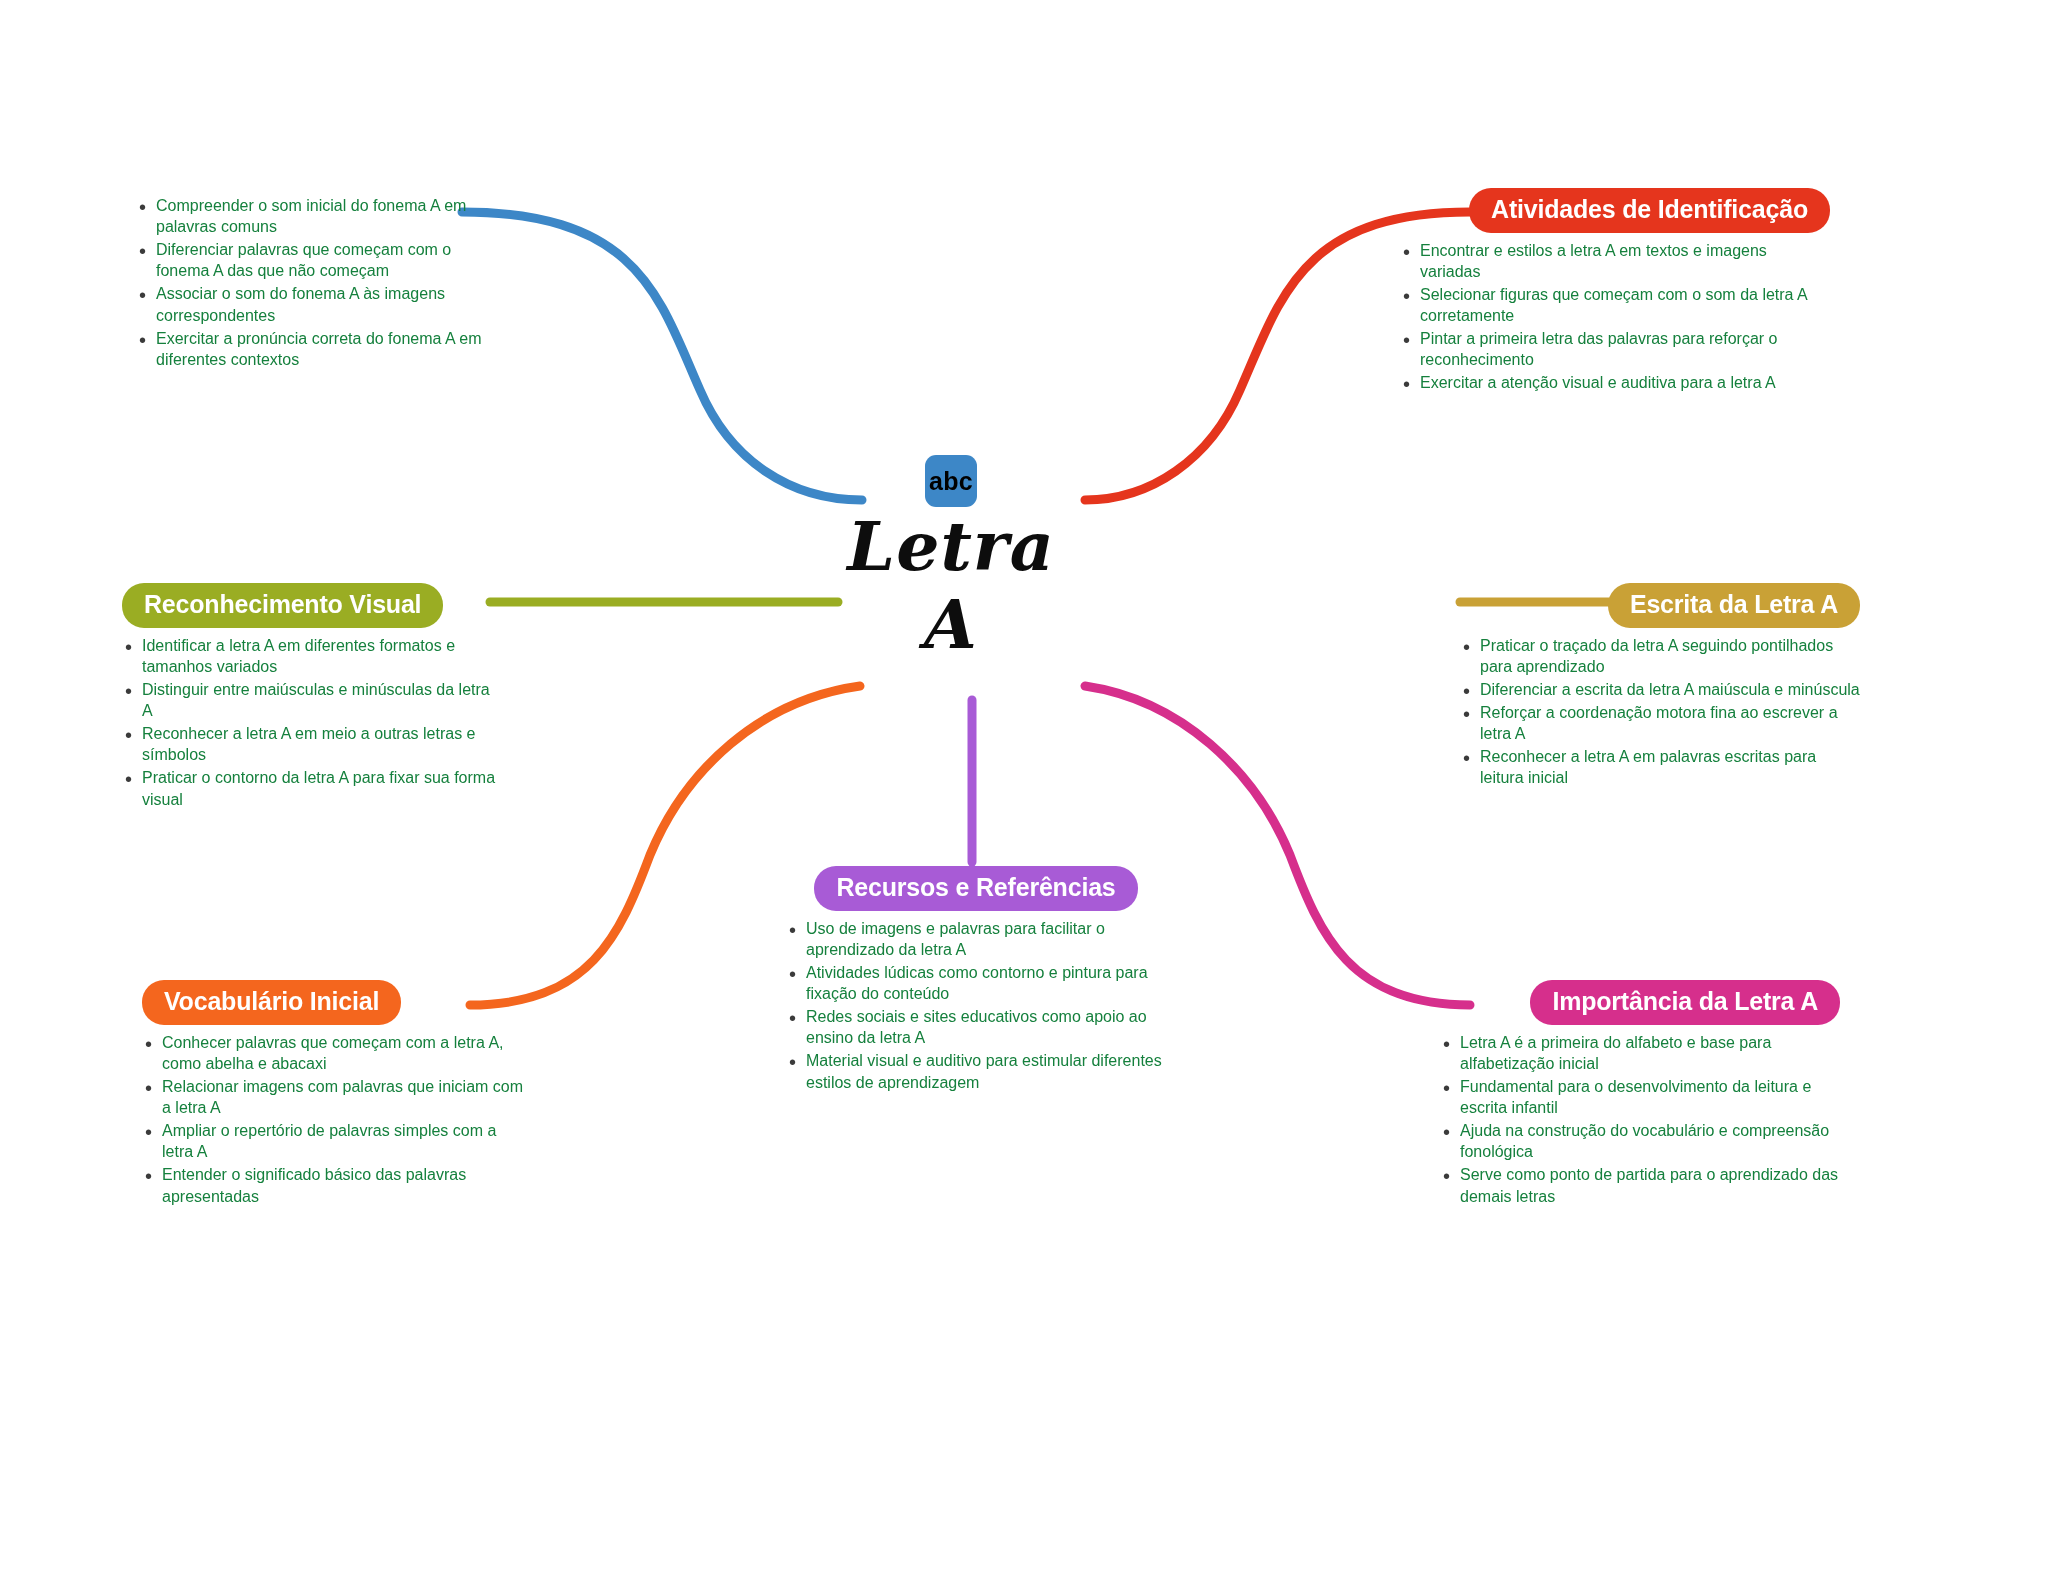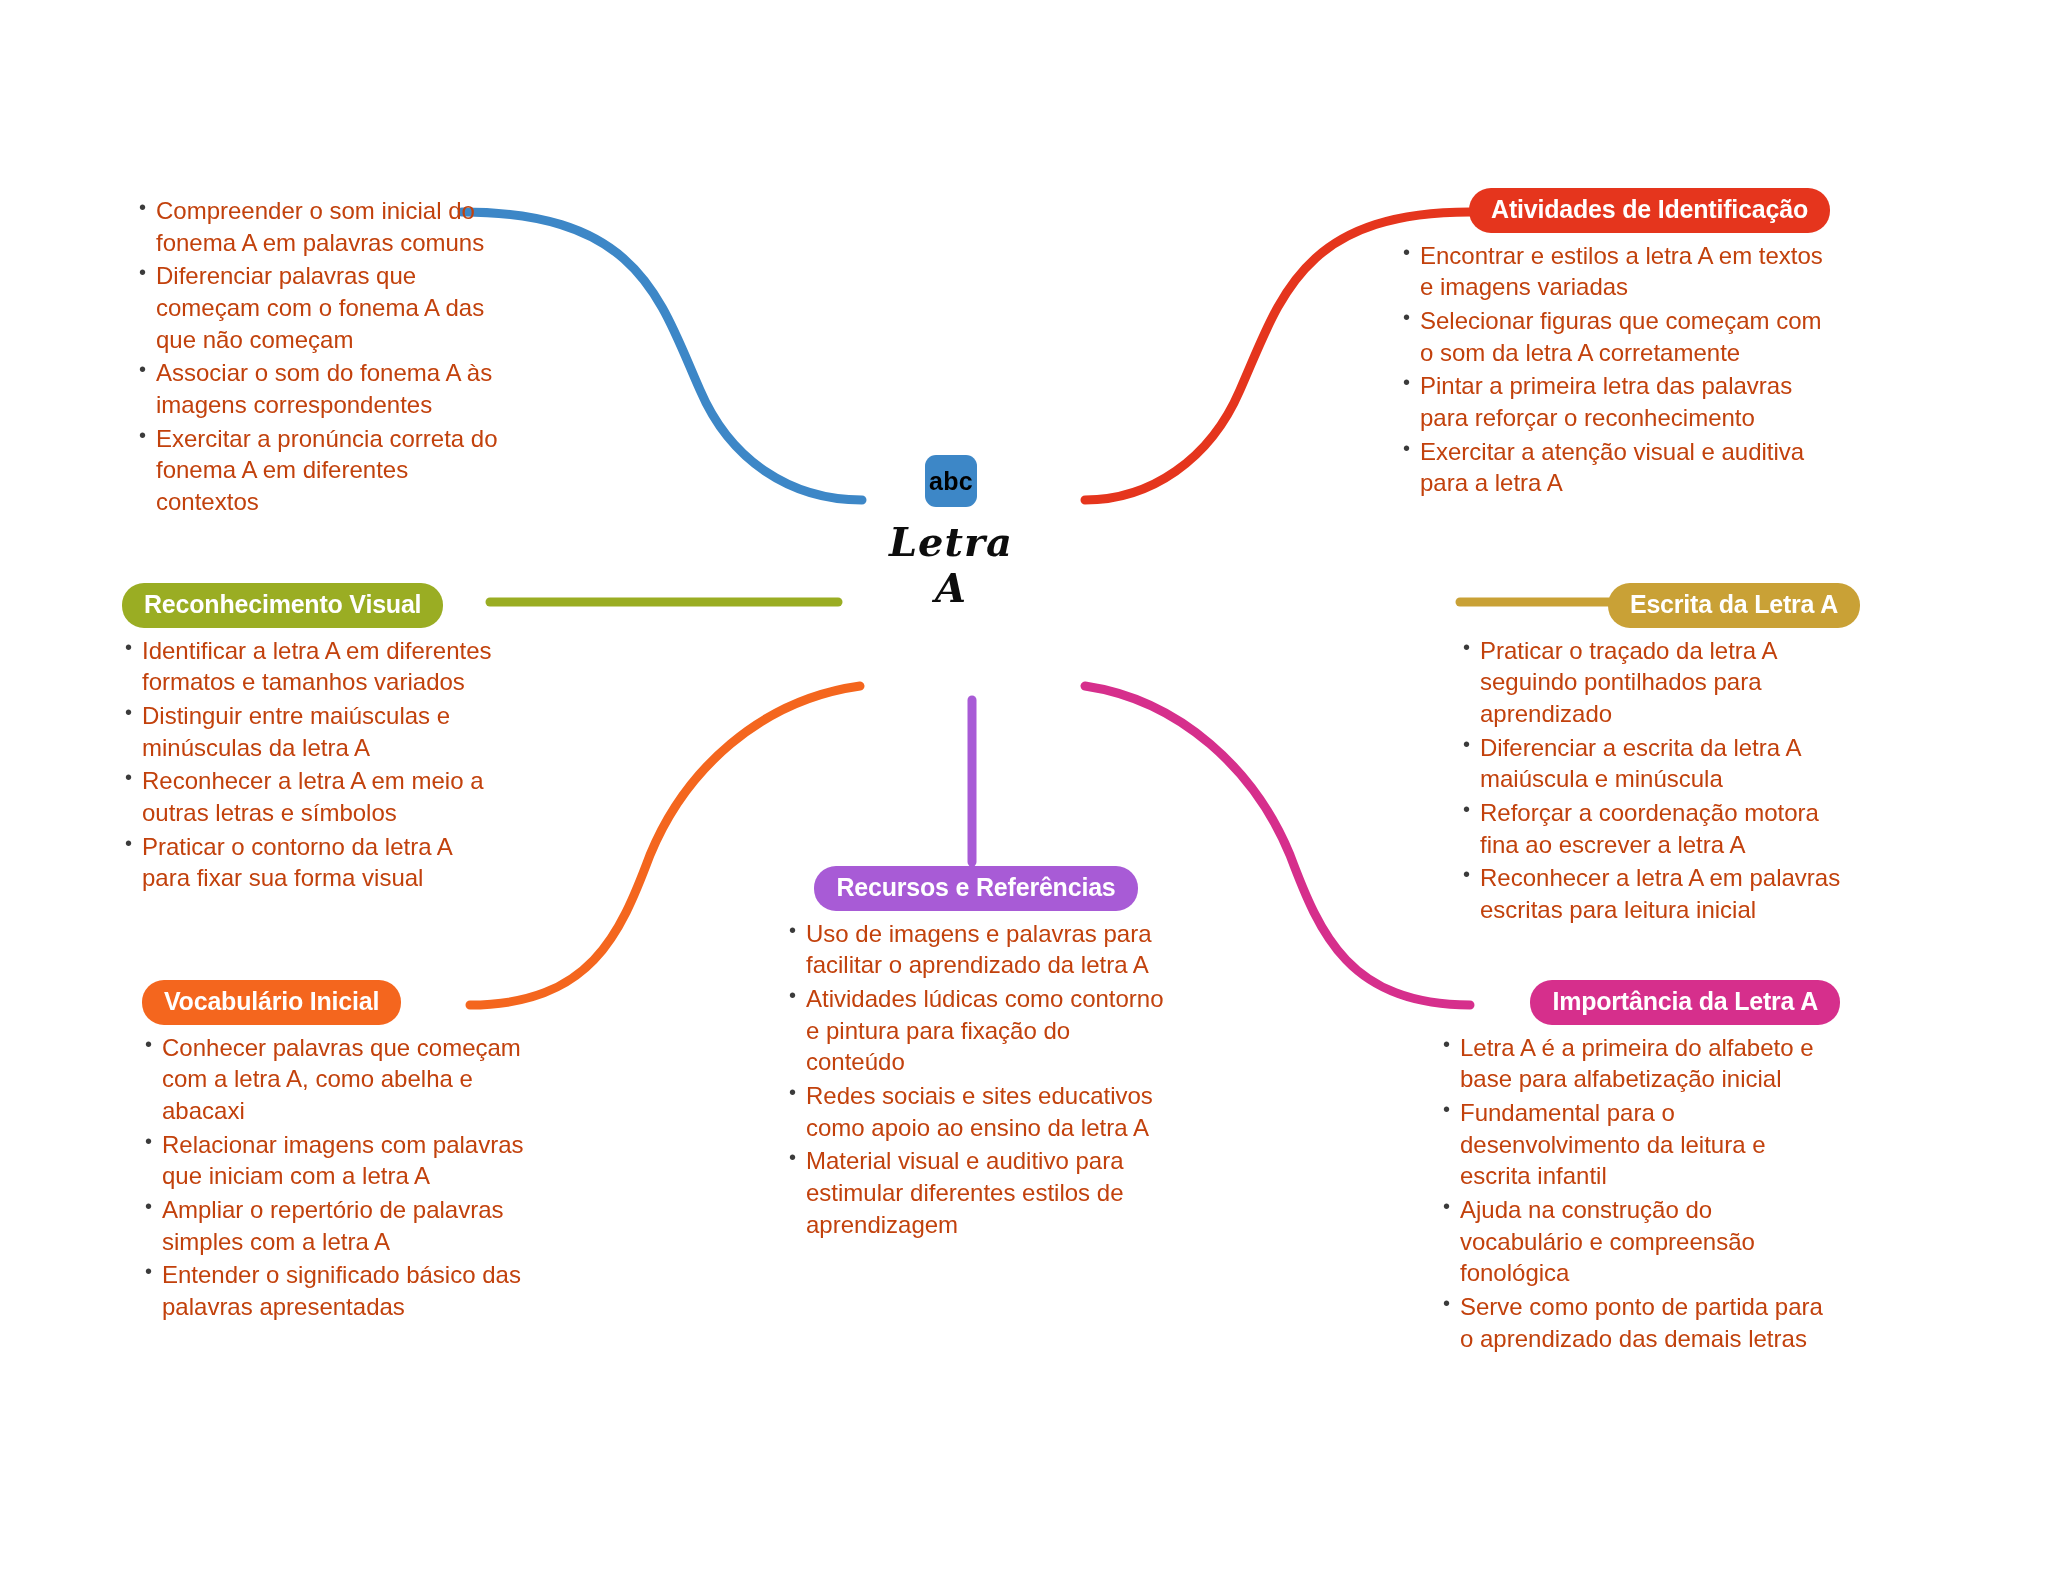--- a/index.html
+++ b/index.html
@@ -19,24 +19,24 @@
     display:flex; flex-direction:column; align-items:center;
   }
   .abc-icon{
     width:52px; height:52px; border-radius:11px;
     background:#3d87c7;
     display:flex; align-items:center; justify-content:center;
     color:#000000; font-weight:700; font-size:25px; letter-spacing:.3px;
     font-family:"Liberation Sans", sans-serif;
   }
   .center-title{
-    margin-top:12px;
+    margin-top:0;
     font-family:"DejaVu Serif", serif;
     font-style:italic; font-weight:700;
-    font-size:40px; line-height:1.15; color:#0d0d0d;
+    font-size:68px; line-height:1.15; color:#0d0d0d;
     text-align:center; letter-spacing:1px;
   }
   .center-title span{ display:block; }
 
   
   .branch{ position:absolute; }
   .pill{
     display:inline-block;
     border-radius:22px;
     padding:7px 22px 9px 22px;
@@ -48,23 +48,23 @@
     line-height:1.15;
   }
   .pill-wrap{ display:flex; }
   .pill-wrap.right{ justify-content:flex-end; }
   .pill-wrap.center{ justify-content:center;align-items:center; }
 
   ul.items{ list-style:none; margin-top:7px; }
   ul.items li{
     position:relative;
     padding-left:20px;
-    font-size:24px;
+    font-size:16px;
     line-height:1.32;
-    color:#c2410c;
+    color:#15803d;
     margin-bottom:2px;
   }
   ul.items li:before{
     content:"\2022";
     position:absolute; left:3px; top:-1px;
     font-size:20px; color:#3b3b3b;
   }
 
   
   #b-fonema       { left:136px;  top:188px;  width:370px; }

